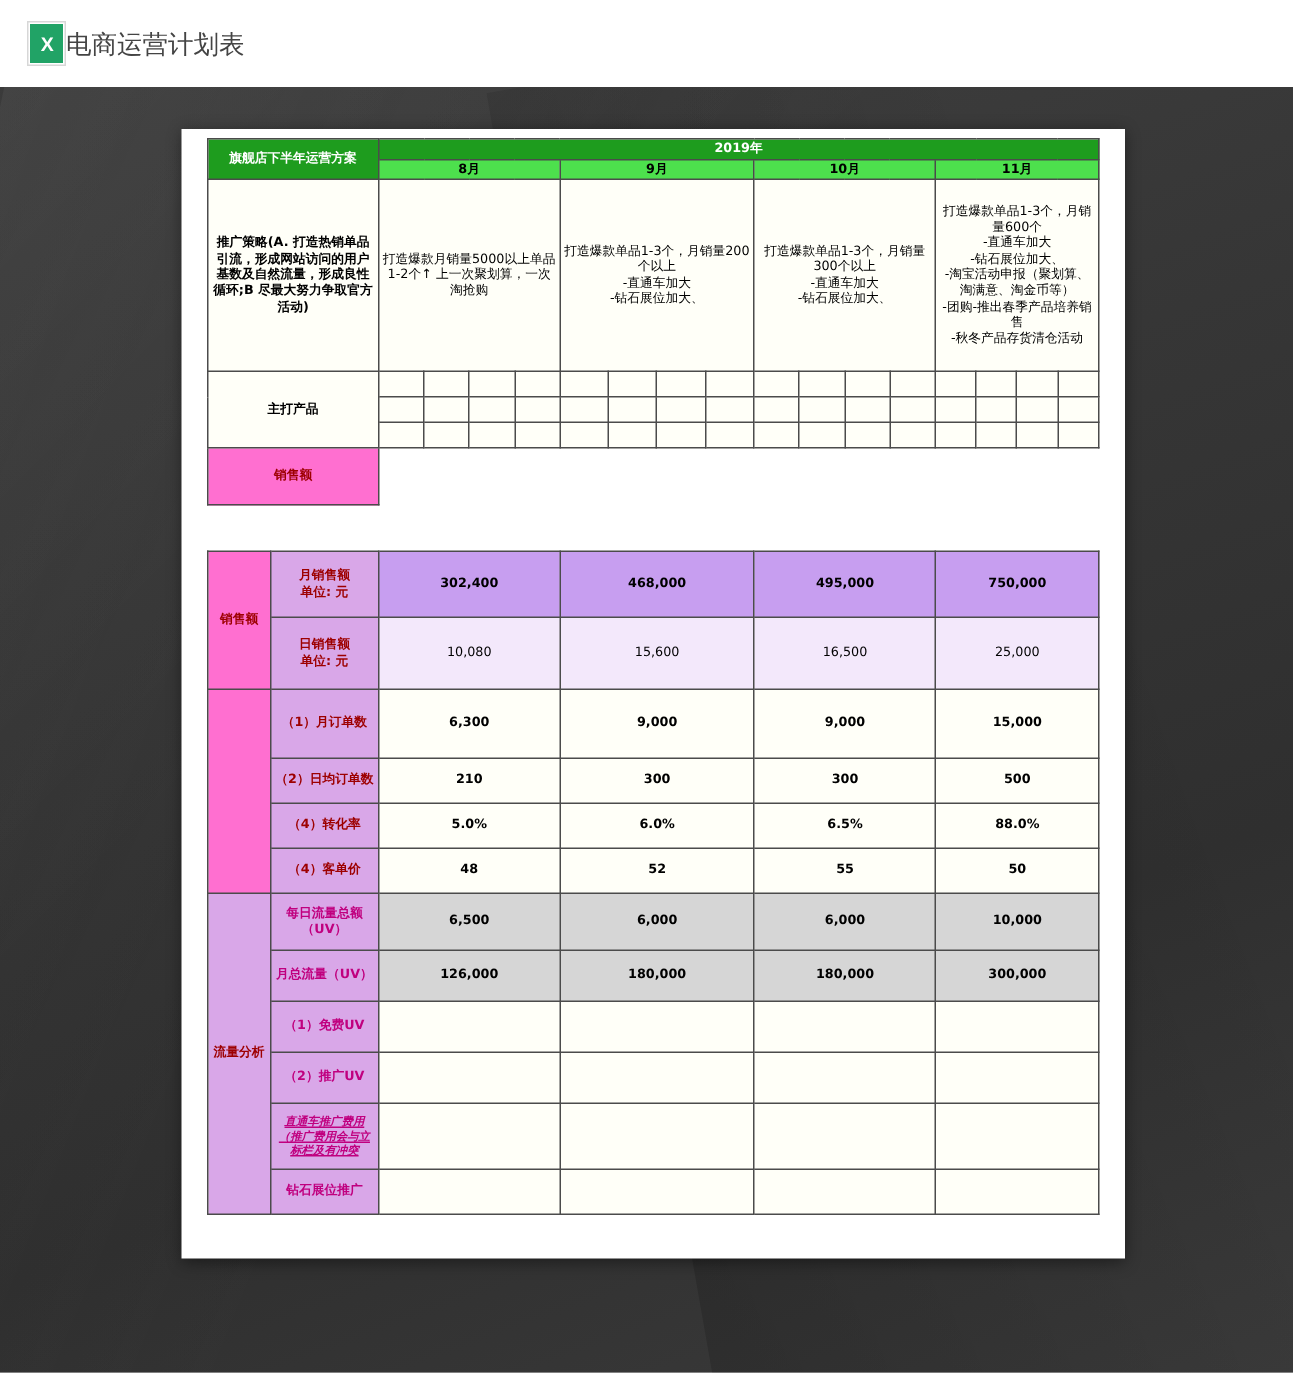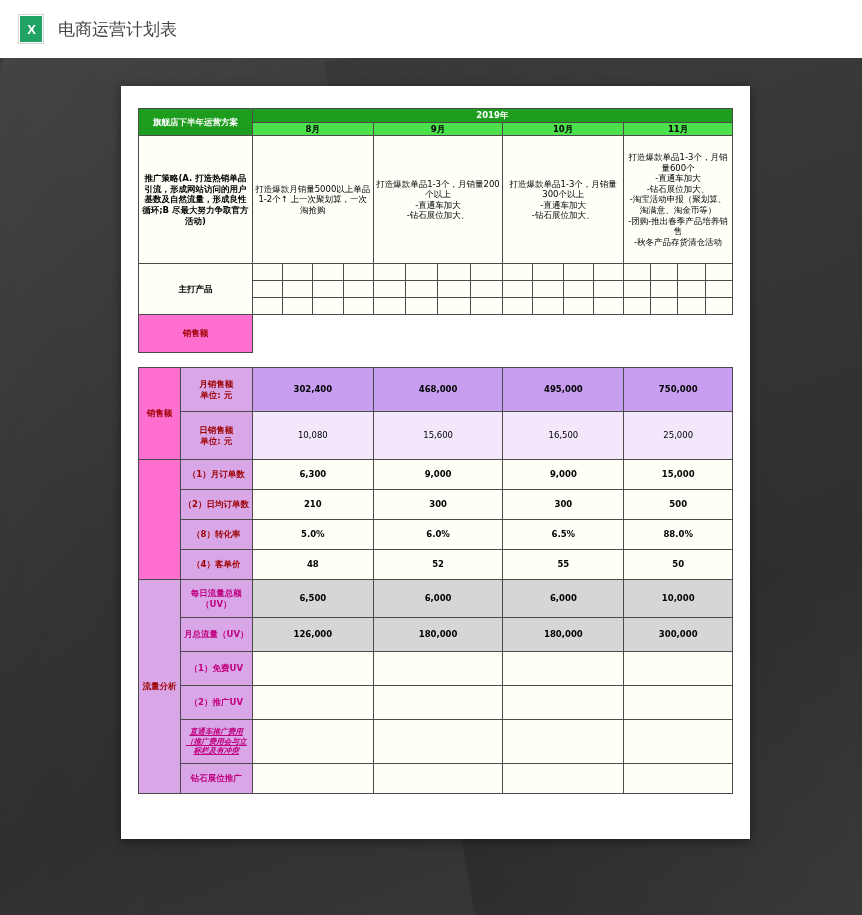--- a/index.html
+++ b/index.html
@@ -67,21 +67,20 @@
     justify-content: center;
   }
   .xls-icon .sheet span {
     color: #fff;
     font-size: 13px;
     font-weight: bold;
     font-family: "Liberation Sans", sans-serif;
     letter-spacing: -1px;
   }
   .doc-title {
-    margin-left: 14px;
     font-size: 17px;
     color: #444;
     font-family: "DejaVu Sans", sans-serif;
   }
 
   
   .page {
     position: absolute;
     left: 121px; top: 86px;
     width: 629px;
@@ -89,21 +88,21 @@
     background: #ffffff;
     box-shadow: 0 2px 10px rgba(0,0,0,0.45);
     z-index: 3;
   }
 
   table.sheet {
     border-collapse: collapse;
     table-layout: fixed;
     position: absolute;
     left: 17px;
-    top: 22px;
+    top: 6px;
     width: 595px;
     font-family: "DejaVu Sans", "Liberation Sans", sans-serif;
   }
   table.sheet td {
     border: 1px solid #4b4b4b;
     vertical-align: middle;
     text-align: center;
     font-size: 8.5px;
     color: #000;
     padding: 1px 2px;
@@ -377,37 +376,37 @@
 
     <tr style="height:48px">
       <td class="lbl-purple" style="white-space:pre-line">日销售额
 单位: 元</td>
       <td class="val-purple-light">10,080</td>
       <td class="val-purple-light">15,600</td>
       <td class="val-purple-light">16,500</td>
       <td class="val-purple-light">25,000</td>
     </tr>
 
-    <tr style="height:30px">
+    <tr style="height:46px">
       <td class="lbl-pink-group" rowspan="4"></td>
       <td class="lbl-pink">（1）月订单数</td>
       <td class="val-plain">6,300</td>
       <td class="val-plain">9,000</td>
       <td class="val-plain">9,000</td>
       <td class="val-plain">15,000</td>
     </tr>
     <tr style="height:30px">
       <td class="lbl-pink">（2）日均订单数</td>
       <td class="val-plain">210</td>
       <td class="val-plain">300</td>
       <td class="val-plain">300</td>
       <td class="val-plain">500</td>
     </tr>
     <tr style="height:30px">
-      <td class="lbl-pink">（8）转化率</td>
+      <td class="lbl-pink">（4）转化率</td>
       <td class="val-plain">5.0%</td>
       <td class="val-plain">6.0%</td>
       <td class="val-plain">6.5%</td>
       <td class="val-plain">88.0%</td>
     </tr>
     <tr style="height:30px">
       <td class="lbl-pink">（4）客单价</td>
       <td class="val-plain">48</td>
       <td class="val-plain">52</td>
       <td class="val-plain">55</td>

